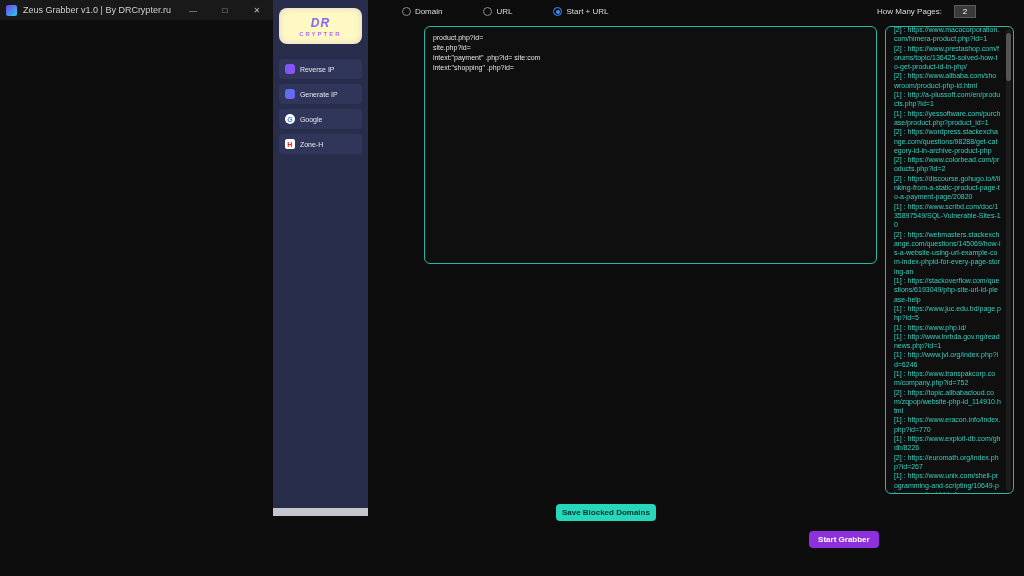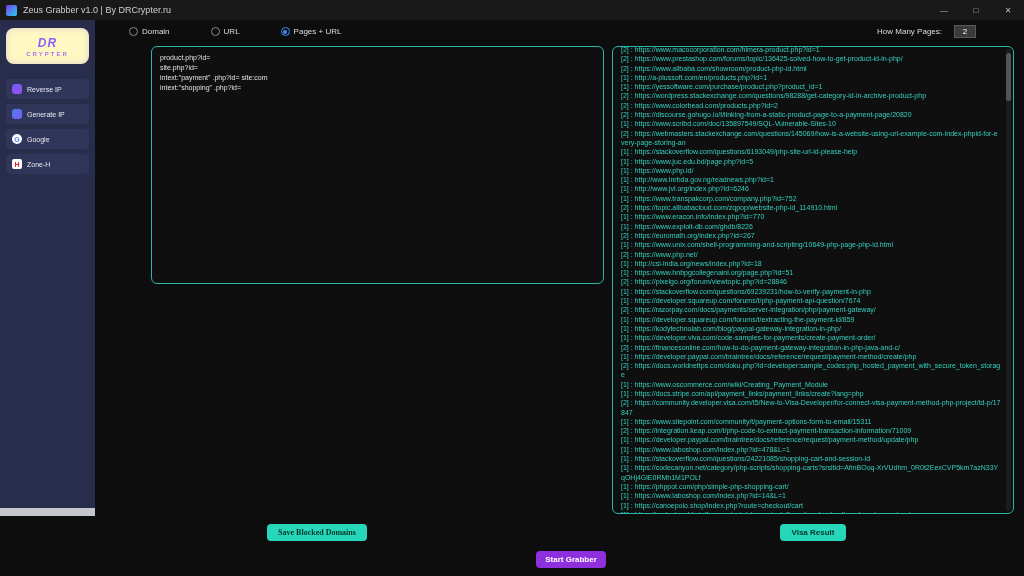--- a/index.html
+++ b/index.html
@@ -1,17 +1,17 @@
 <!DOCTYPE html>
 <html><head>
 <meta charset="utf-8">
 <style>
   * { margin:0; padding:0; box-sizing:border-box; }
   html,body { width:1024px; height:576px; overflow:hidden; background:#0d0d0d; font-family:"Liberation Sans",sans-serif; }
-  .window { width:1024px; height:516px; display:flex; flex-direction:column; }
+  .window { width:1024px; height:516px; display:flex; }
 
   
   .titlebar { flex:0 0 20px; height:20px; background:#191919; display:flex; align-items:center; padding-left:6px; gap:6px; }
   .app-icon { width:11px; height:11px; border-radius:2px; background:linear-gradient(135deg,#7c3aed 0%,#22d3ee 100%); }
   .title { font-size:9px; color:#cfcfcf; flex:1; white-space:nowrap; }
   .win-controls { display:flex; height:20px; }
   .win-btn { width:32px; height:20px; display:flex; align-items:center; justify-content:center; color:#bdbdbd; font-size:8px; cursor:default; }
 
   .body-row { flex:1; display:flex; min-height:0; }
 
@@ -48,21 +48,21 @@
   .results { flex:1; height:468px; position:relative; padding:2px 12px 4px 8px; overflow:hidden; }
   .results-list { margin-top:-4px; }
   .result-line { color:#35d0bf; font-size:7px; line-height:9.3px; word-break:break-all; white-space:normal; }
   .scrollbar { position:absolute; top:2px; right:2px; bottom:2px; width:5px; background:#1c1c1c; border-radius:3px; }
   .scrollbar .thumb { position:absolute; top:4px; left:0; width:5px; height:48px; background:#555555; border-radius:3px; }
 
   .btn-row { position:relative; height:24px; margin-top:8px; }
   .btn { position:absolute; top:2px; border:none; border-radius:4px; font-size:8px; font-weight:bold; padding:0 6px; height:17px; font-family:"Liberation Sans",sans-serif; cursor:pointer; white-space:nowrap; }
   .btn.teal { background:#26d7b9; color:#05342c; }
   .btn.purple { background:#8e30dd; color:#ffffff;margin-top:27px; }
-  #btn-sbd { left:162px; width:100px;font-family:Liberation Serif, serif; }
+  #btn-sbd { left:178px; width:100px; }
   #btn-sg  { left:431px; width:70px; }
   #btn-sr  { left:675px; width:66px; }
 </style>
 </head>
 <body>
 
 <div class="window">
 
   <div class="titlebar">
     <span class="app-icon"></span>
@@ -106,21 +106,21 @@
         <label class="radio">
           <span class="rb"></span>
           <span>Domain</span>
         </label>
         <label class="radio">
           <span class="rb"></span>
           <span>URL</span>
         </label>
         <label class="radio selected">
           <span class="rb"></span>
-          <span>Pages + URL</span>
+          <span>Start + URL</span>
         </label>
         <div class="pages">
           <span>How Many Pages:</span>
           <input type="text" value="2" style="">
         </div>
       </div>
 
       <div class="content-grid">
         <div class="left-col">
           <textarea class="box queries" spellcheck="false" style="">product.php?id=

